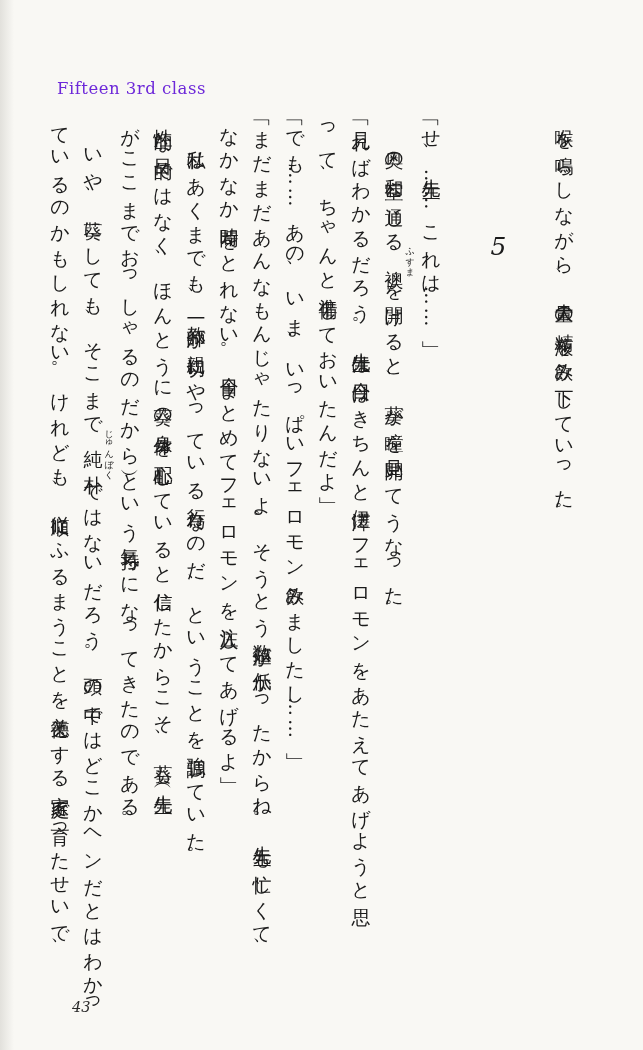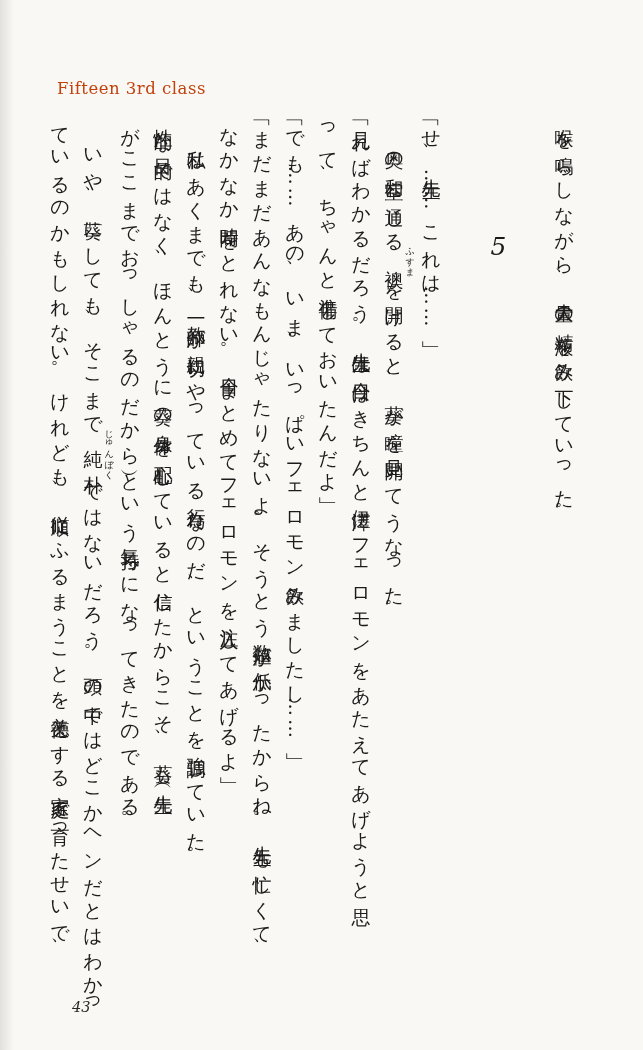--- a/index.html
+++ b/index.html
@@ -22,21 +22,21 @@
     width: 14px;
     background: linear-gradient(to right, rgba(120,118,110,0.18), rgba(120,118,110,0));
     pointer-events: none;
   }
   .running-header {
     position: absolute;
     left: 57px;
     top: 79px;
     font-size: 16.5px;
     letter-spacing: 0.5px;
-    color: #c2410c;
+    color: #6d28d9;
   }
   .folio {
     position: absolute;
     left: 72px;
     top: 999px;
     font-size: 14.5px;
     font-style: italic;
     color: #2a2a2a;
   }
   .text-block {

